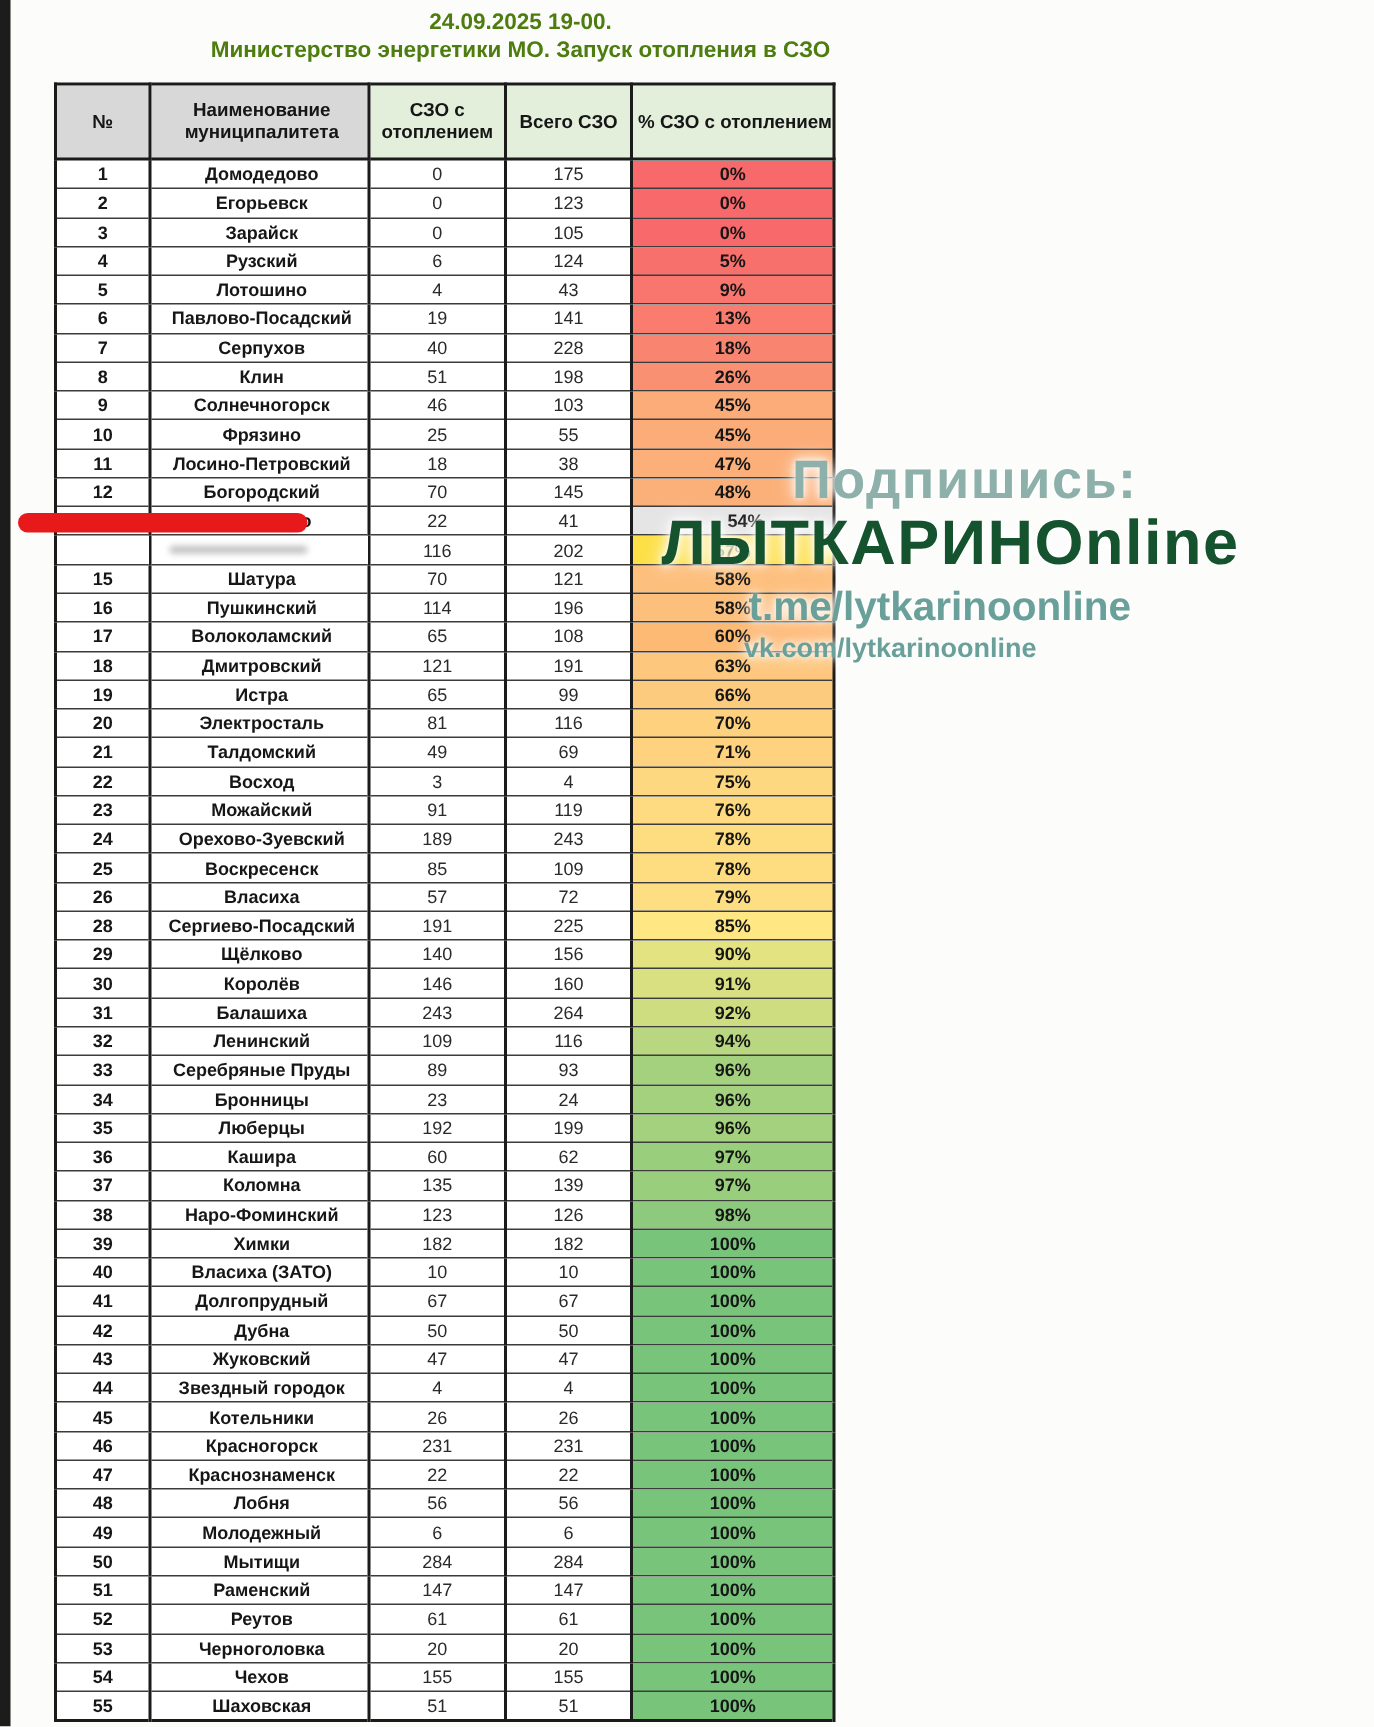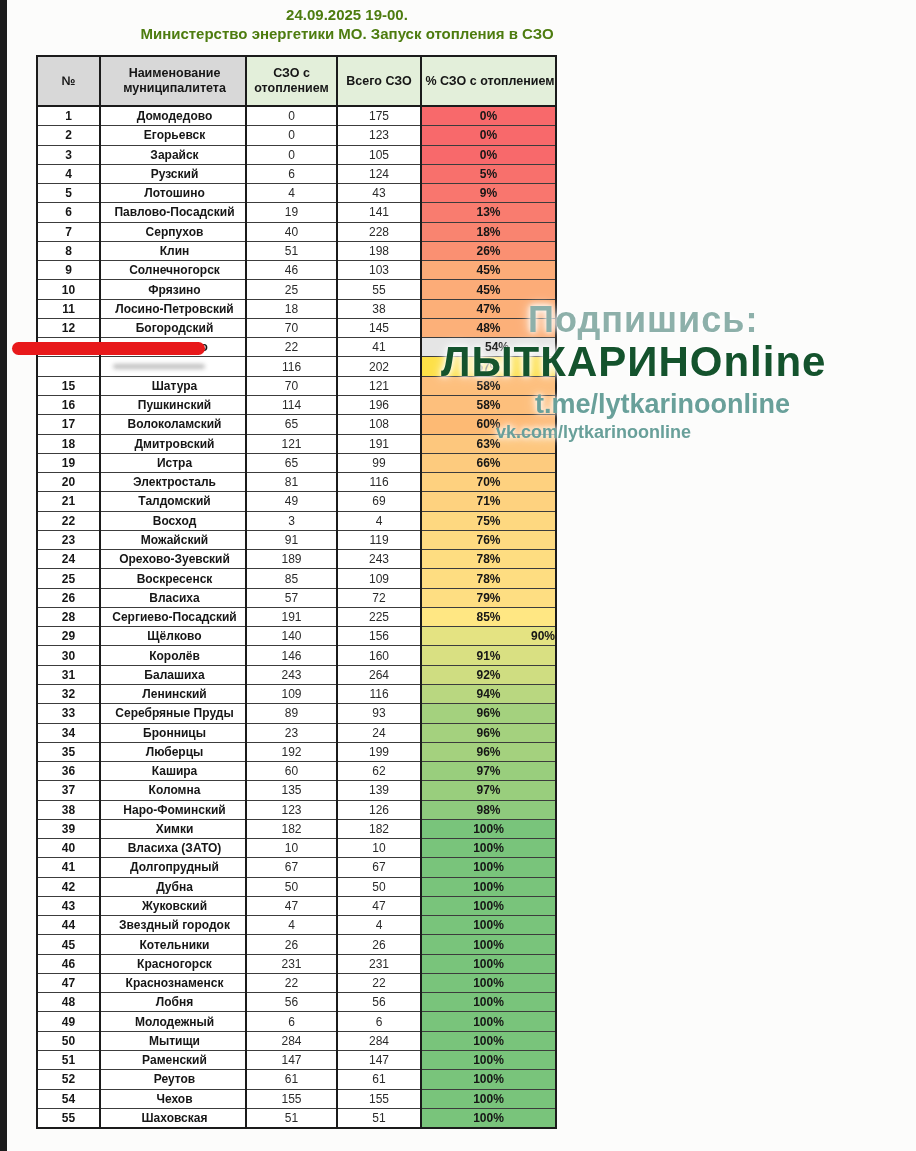--- a/index.html
+++ b/index.html
@@ -45,21 +45,21 @@
   
   .redaction-stroke{
     position:absolute;left:12px;top:342px;width:193px;height:13px;
     border-radius:8px;z-index:5;
   }
   
   .wm{position:absolute;z-index:6;font-weight:bold;
       text-shadow:0 0 5px rgba(255,255,255,.95),0 0 9px rgba(255,255,255,.85),0 0 14px rgba(255,255,255,.7);}
   .wm-subscribe{left:528px;top:288px;font-size:36px;letter-spacing:1px;margin-top:11px;}
   .wm-brand{left:441px;top:338px;font-size:42px;letter-spacing:1px;}
-  .wm-link1{left:499px;top:389px;font-size:27px;margin-left:36px;}
+  .wm-link1{left:499px;top:389px;font-size:27px;}
   .wm-link2{left:496px;top:422px;font-size:18px;}
 </style>
 </head>
 <body>
 
 <div class="edge-strip"></div>
 
 <div class="title-wrap">
   <div class="title-line">24.09.2025 19-00.</div>
   <div class="title-line">Министерство энергетики МО. Запуск отопления в СЗО</div>
@@ -270,21 +270,21 @@
     <td class="b t-left">Сергиево-Посадский</td>
     <td class="num">191</td>
     <td class="num">225</td>
     <td class="b" style="background: rgb(255, 231, 131);">85%</td>
   </tr>
       <tr>
     <td class="b">29</td>
     <td class="b t-left">Щёлково</td>
     <td class="num">140</td>
     <td class="num">156</td>
-    <td class="b" style="background: rgb(228, 227, 130); text-align: right;">90%</td>
+    <td class="b" style="background: rgb(228, 227, 130);">90%</td>
   </tr>
       <tr>
     <td class="b">30</td>
     <td class="b t-left">Королёв</td>
     <td class="num">146</td>
     <td class="num">160</td>
     <td class="b" style="background: rgb(217, 224, 130);">91%</td>
   </tr>
       <tr>
     <td class="b">31</td>
@@ -434,20 +434,27 @@
     <td class="b" style="background: rgb(121, 196, 123);">100%</td>
   </tr>
       <tr>
     <td class="b">52</td>
     <td class="b t-left">Реутов</td>
     <td class="num">61</td>
     <td class="num">61</td>
     <td class="b" style="background: rgb(121, 196, 123);">100%</td>
   </tr>
       <tr>
+    <td class="b">53</td>
+    <td class="b t-left">Черноголовка</td>
+    <td class="num">20</td>
+    <td class="num">20</td>
+    <td class="b" style="background: rgb(121, 196, 123);">100%</td>
+  </tr>
+      <tr>
     <td class="b">54</td>
     <td class="b t-left">Чехов</td>
     <td class="num">155</td>
     <td class="num">155</td>
     <td class="b" style="background: rgb(121, 196, 123);">100%</td>
   </tr>
       <tr>
     <td class="b">55</td>
     <td class="b t-left">Шаховская</td>
     <td class="num">51</td>

